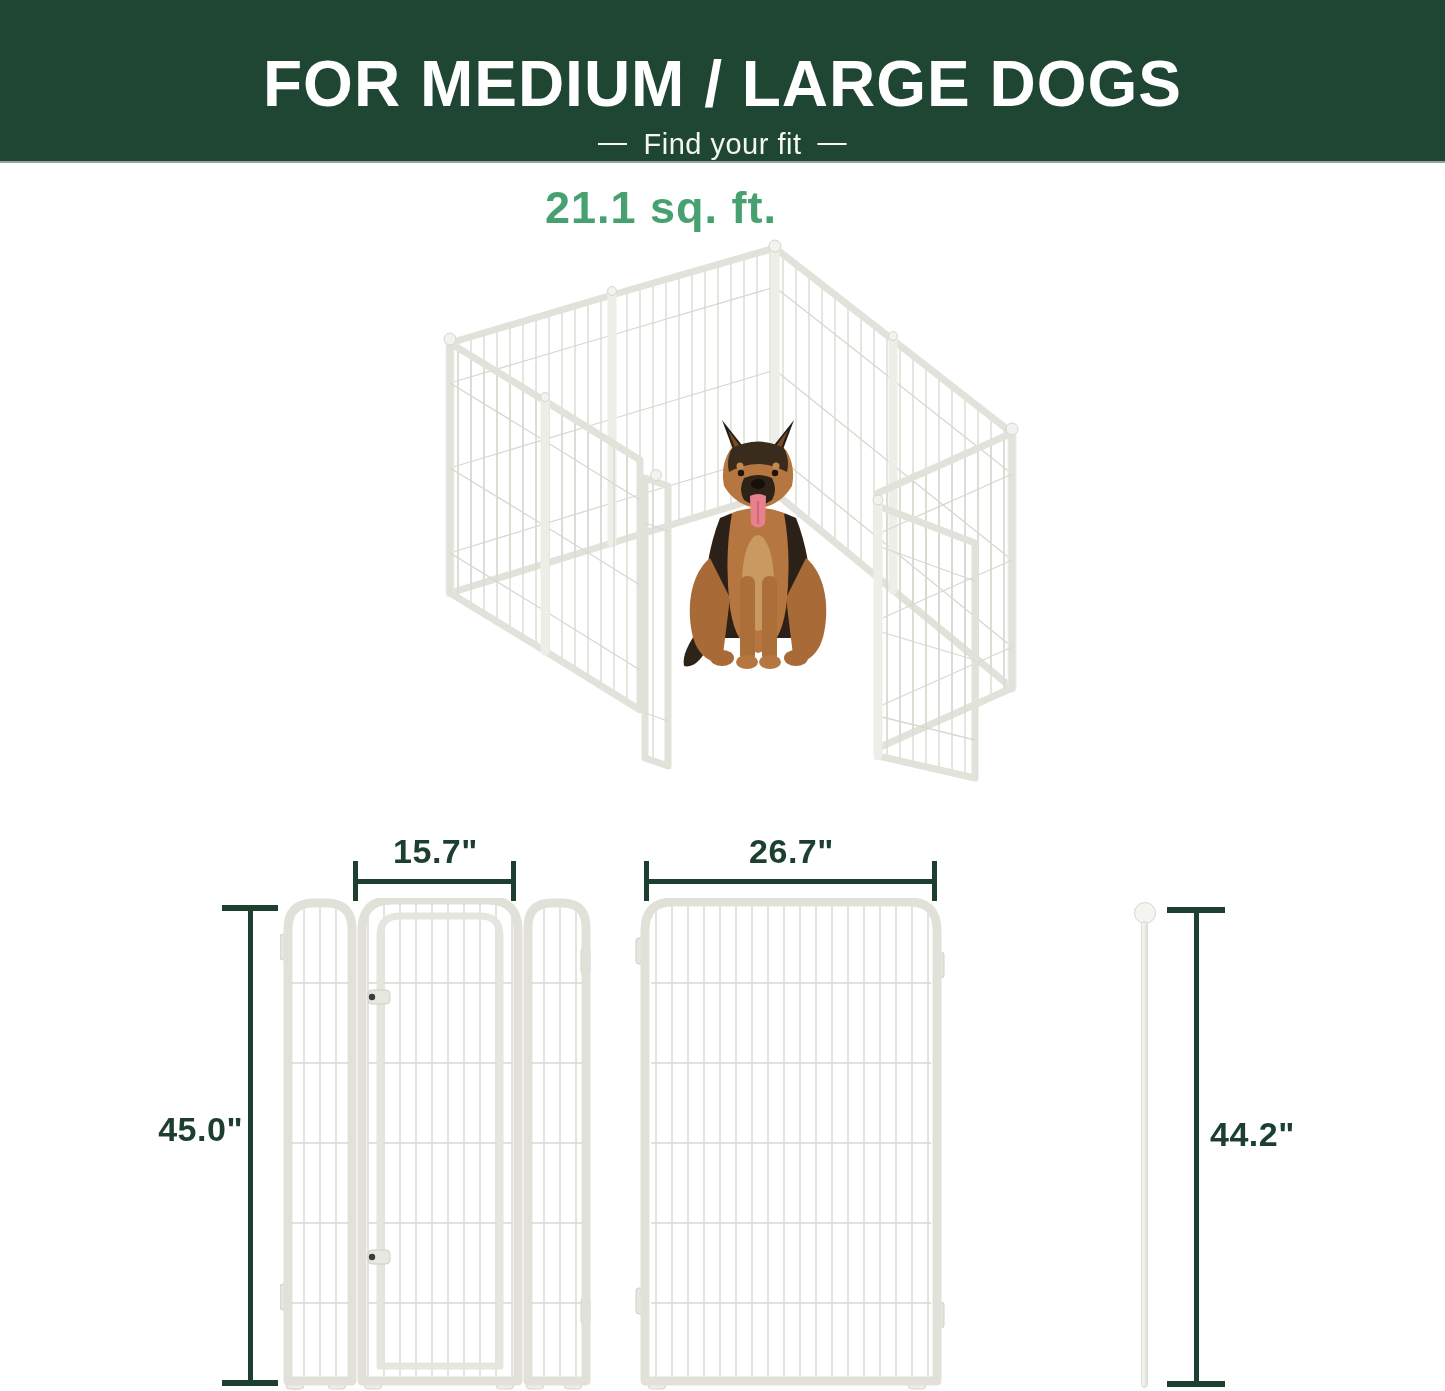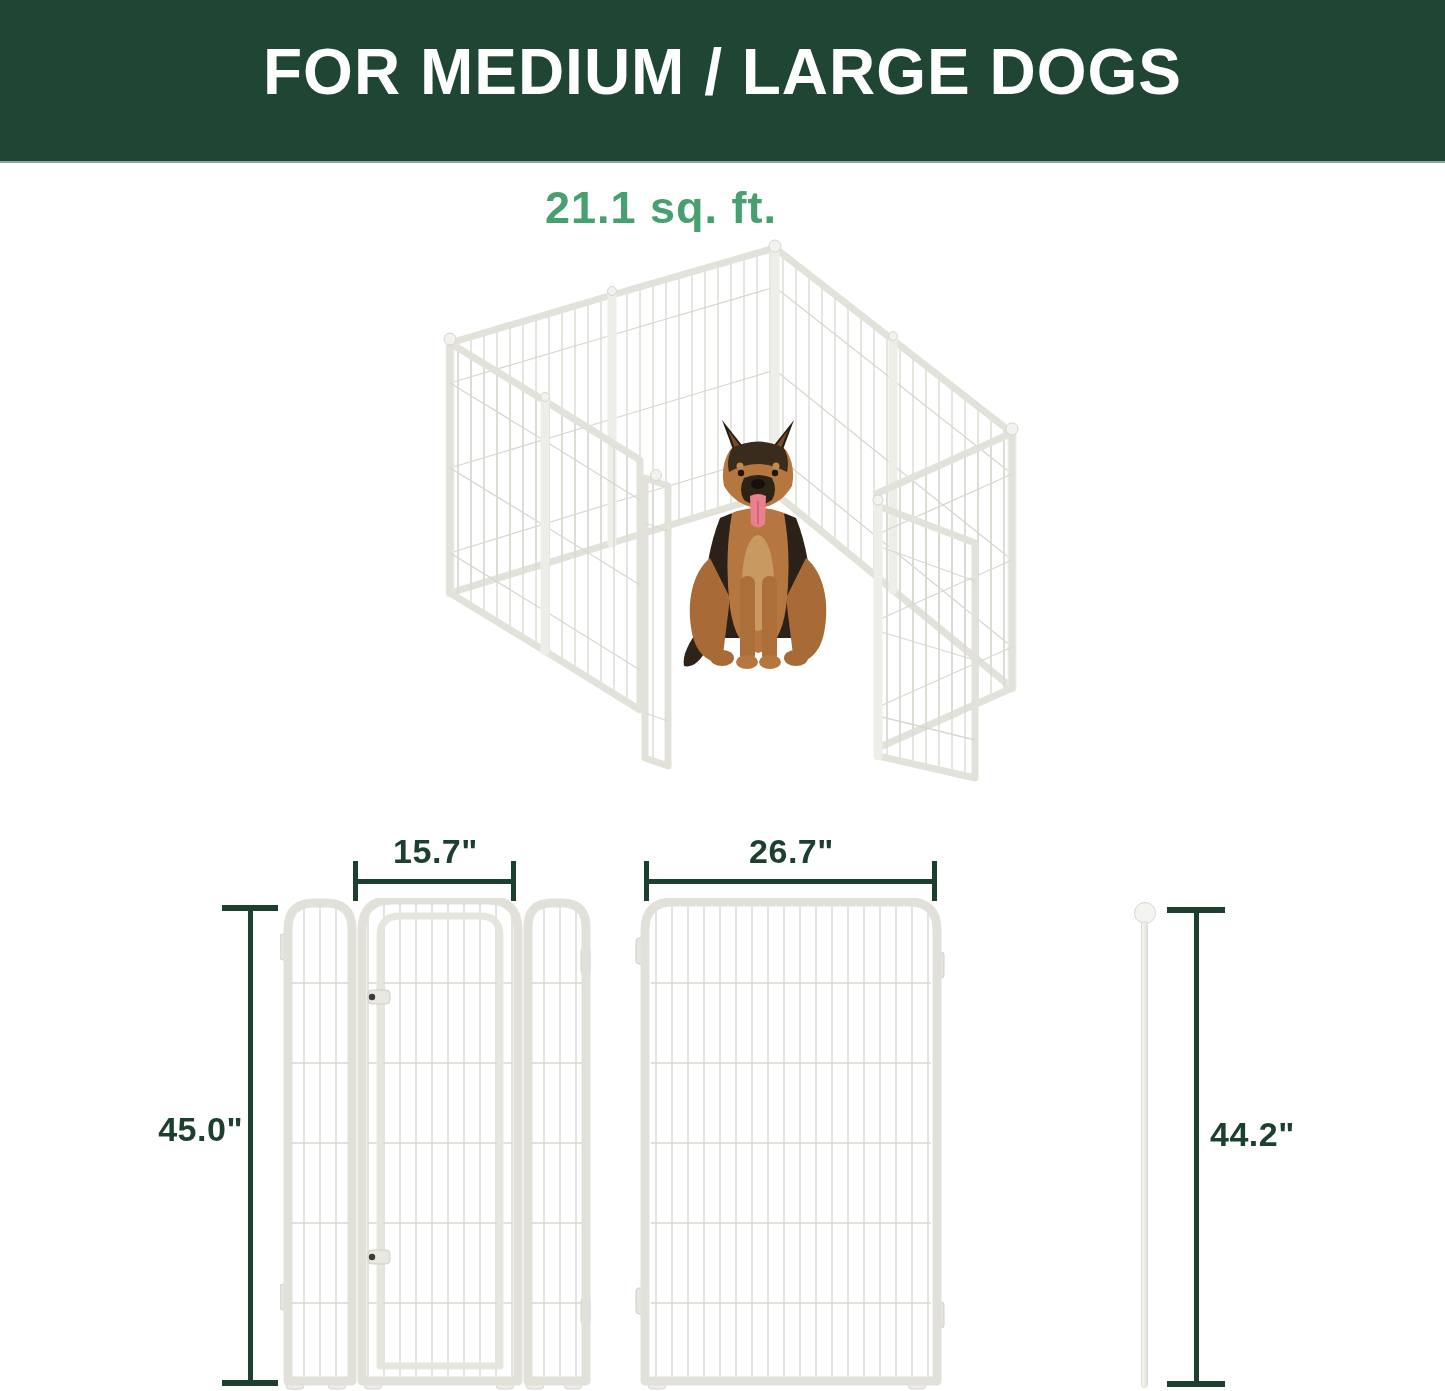--- a/index.html
+++ b/index.html
@@ -2,21 +2,21 @@
 <html><head>
 <meta charset="utf-8">
 <style>
   html,body{margin:0;padding:0;background:#ffffff;}
   .page{position:relative;width:1445px;height:1391px;background:#ffffff;overflow:hidden;
         font-family:"Liberation Sans",sans-serif;}
 
   
   .banner{position:absolute;left:0;top:0;width:1445px;height:161px;background:#1f4533;
           border-bottom:2px solid #94a59c;text-align:center;color:#ffffff;}
-  .banner h1{margin:0;padding-top:40px;font-size:64px;font-weight:bold;letter-spacing:1px;
+  .banner h1{margin:12px;padding-top:40px;font-size:64px;font-weight:bold;letter-spacing:1px;
              line-height:1;color:#ffffff;}
   .banner .subtitle{margin-top:11px;font-size:29px;font-weight:400;color:#f3f7f4;letter-spacing:0.5px;}
   .banner .subtitle .dash{display:inline-block;margin:0 16px;transform:translateY(-2px);}
 
   
   .area-label{position:absolute;left:0;top:182px;width:1322px;text-align:center;
               font-size:45px;font-weight:bold;color:#46a06f;letter-spacing:1px;}
 
   
   .abs{position:absolute;}
@@ -33,20 +33,23 @@
   .rod-line{position:absolute;left:1141px;top:921px;width:7px;height:467px;border-radius:4px;
             background:linear-gradient(90deg,#f7f7f3,#e2e2db);border:1px solid #dadad4;box-sizing:border-box;}
 </style>
 </head>
 <body>
 
 <div class="page">
 
   <header class="banner">
     <h1>FOR MEDIUM / LARGE DOGS</h1>
+    <div class="subtitle">
+      <span class="dash">—</span><span>Find your fit</span><span class="dash">—</span>
+    </div>
   </header>
 
   <div class="area-label">21.1 sq. ft.</div>
 
   <svg class="abs" style="left:400px;top:238px;" width="660" height="600" viewBox="0 0 660 600">
     <defs>
       <pattern id="pw" width="13" height="12" patternUnits="userSpaceOnUse">
         <line x1="6" y1="0" x2="6" y2="12" stroke="#d8d8d1" stroke-width="1.3"></line>
       </pattern>
     </defs>

